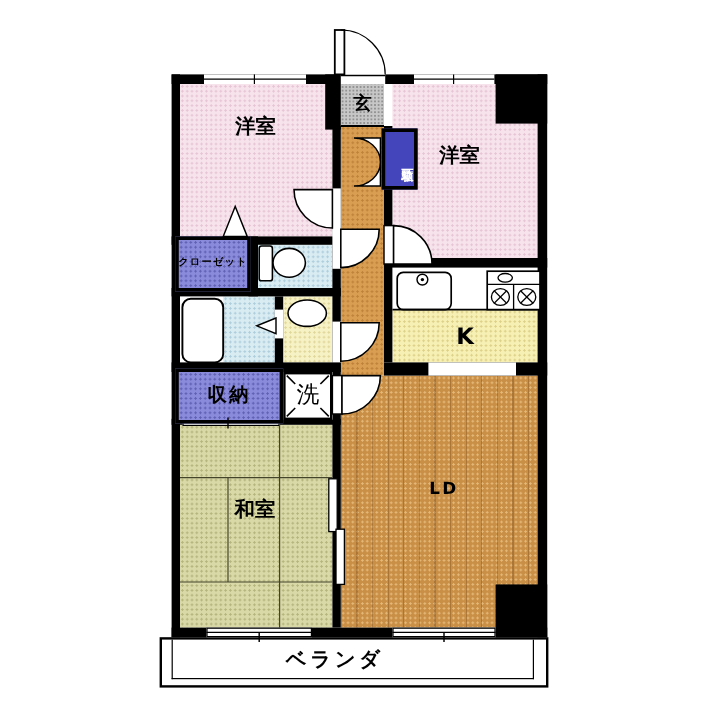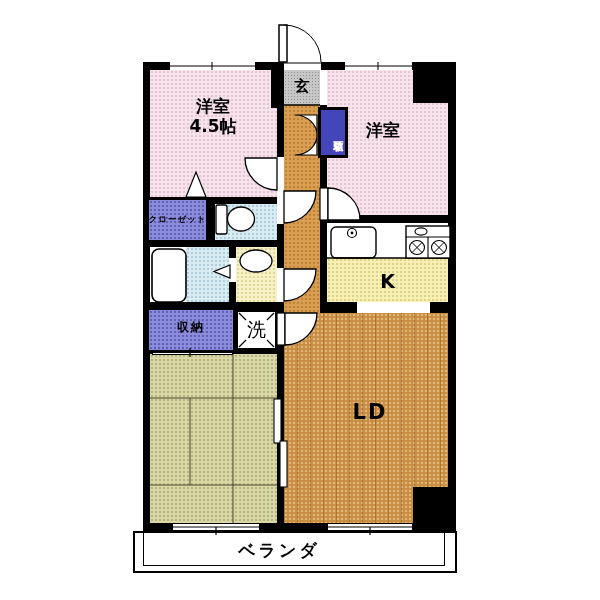--- a/index.html
+++ b/index.html
@@ -170,30 +170,30 @@
     </g>
     <g>
       <rect x="327.5" y="523.5" width="85" height="7" fill="#fff" stroke="#000" stroke-width="1"></rect>
       <line x1="327" y1="527" x2="413" y2="527" stroke="#000" stroke-width="1"></line>
       <line x1="370" y1="527" x2="370" y2="535" stroke="#000" stroke-width="1.2"></line>
     </g>
   </svg>
 
   <div class="lbl" style="left:158px;top:96px;width:110px;font-size:17px;">
     <div>洋室</div>
-    <div>4.5帖</div>
   </div>
   <div class="lbl" style="left:328px;top:120px;width:110px;font-size:17px;">
     <div>洋室</div>
   </div>
   <div class="lbl" style="left:284px;top:78px;width:36px;font-size:15px;">玄</div>
   <div class="lbl vtext" style="left:324px;top:112px;width:19px;height:42px;font-size:10px;color:#fff;line-height:1;">下駄箱</div>
   <div class="lbl" style="left:148px;top:214px;width:59px;font-size:8.5px;letter-spacing:1px;">クローゼット</div>
   <div class="lbl" style="left:327px;top:270px;width:121px;font-size:19px;">K</div>
-  <div class="lbl" style="left:146px;top:320px;width:90px;font-size:12px;letter-spacing:2px;">収納</div>
+  <div class="lbl" style="left:146px;top:320px;width:90px;font-size:16px;letter-spacing:2px;">収納</div>
   <div class="lbl" style="left:236px;top:318px;width:41px;font-size:19px;font-weight:500;">洗</div>
   <div class="lbl" style="left:155px;top:415px;width:115px;font-size:17px;">
+    <div>和室</div>
   </div>
-  <div class="lbl" style="left:310px;top:400px;width:120px;font-size:21px;letter-spacing:2px;">
+  <div class="lbl" style="left:310px;top:400px;width:120px;font-size:14px;letter-spacing:2px;">
     <div>LD</div>
   </div>
 
 </div>
 
 </body></html>

